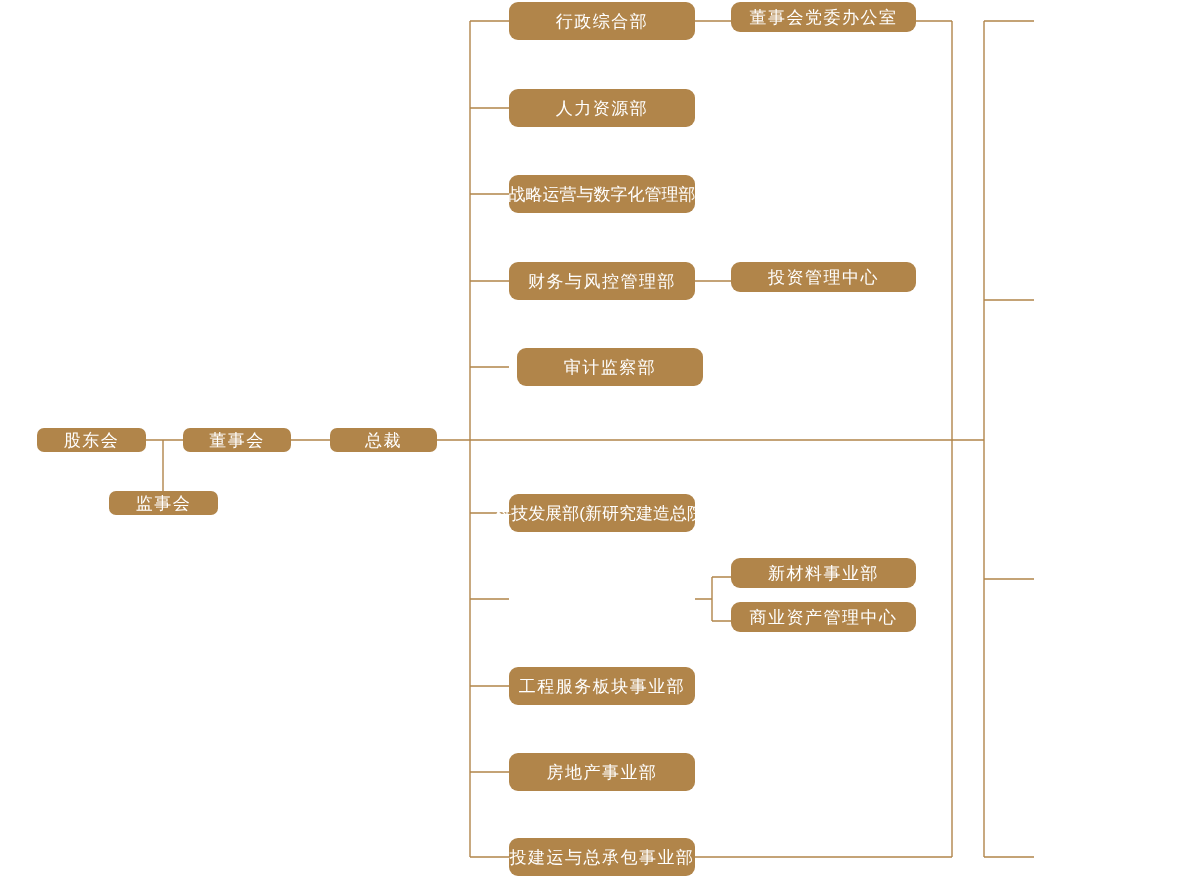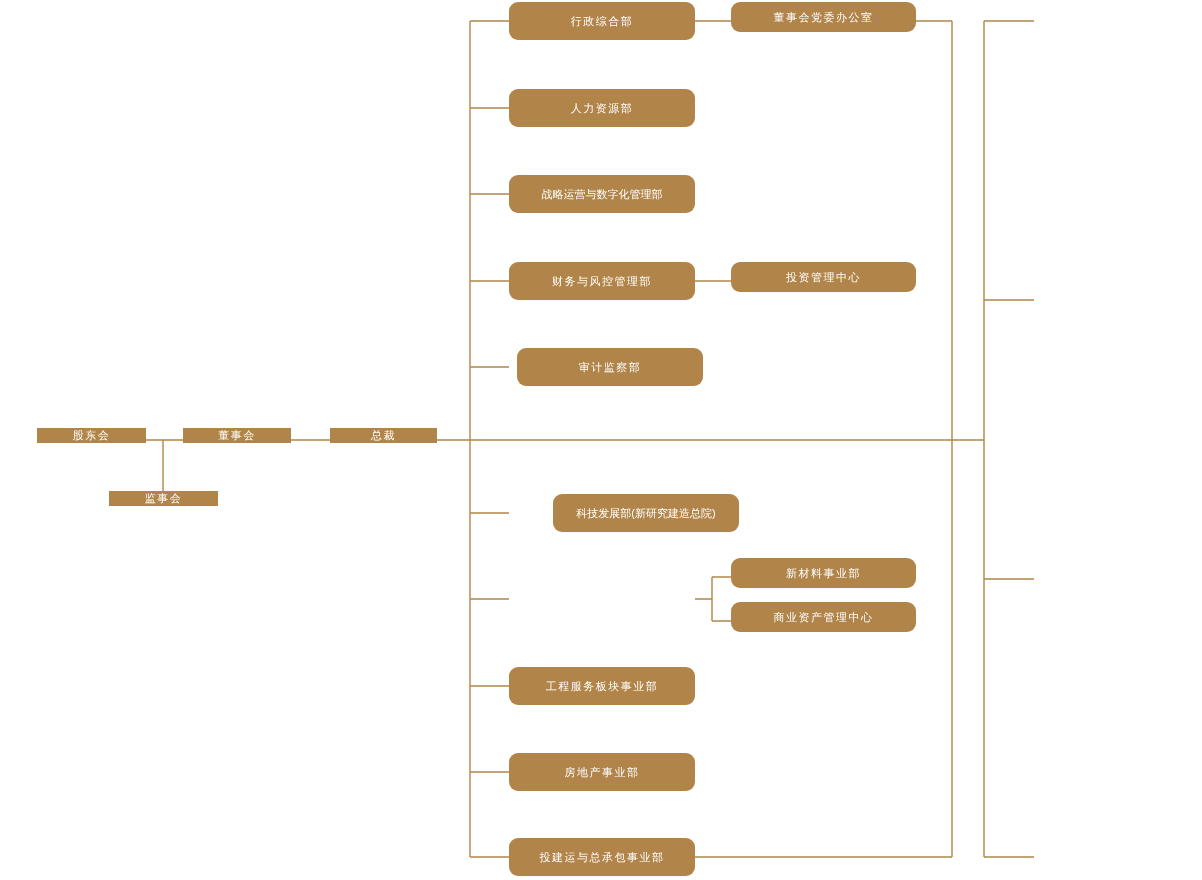--- a/index.html
+++ b/index.html
@@ -16,29 +16,29 @@
     background:var(--bg);
     overflow:hidden;
   }
   #wires{position:absolute;left:0;top:0;width:1202px;height:880px;}
   #wires path{stroke:var(--connector);stroke-width:1.4;fill:none;}
   .node{
     position:absolute;
     background:var(--node-fill);
     color:var(--node-text);
     display:flex;align-items:center;justify-content:center;
-    font-size:11px;letter-spacing:1.5px;
+    font-size:17px;letter-spacing:1.5px;
     white-space:nowrap;
     border-radius:9px;
     box-sizing:border-box;
     z-index:2;
   }
   .dept{width:186px;height:38px;}
   .wing{width:185px;height:30px;}
-  .top{height:15px;border-radius:0;}
+  .top{height:24px;border-radius:7px;}
   .tight{letter-spacing:0;}
 </style>
 </head>
 <body>
 
 <div id="canvas">
 
   <svg id="wires" viewBox="0 0 1202 880" xmlns="http://www.w3.org/2000/svg">
 
     <path d="M146 440 H183"></path>
@@ -64,21 +64,21 @@
   <div class="node top" style="left:37px;top:428px;width:109px;">股东会</div>
   <div class="node top" style="left:183px;top:428px;width:108px;">董事会</div>
   <div class="node top" style="left:330px;top:428px;width:107px;">总裁</div>
   <div class="node top" style="left:109px;top:491px;width:109px;">监事会</div>
 
   <div class="node dept" style="left:509px;top:2px;">行政综合部</div>
   <div class="node dept" style="left:509px;top:89px;">人力资源部</div>
   <div class="node dept tight" style="left:509px;top:175px;">战略运营与数字化管理部</div>
   <div class="node dept" style="left:509px;top:262px;">财务与风控管理部</div>
   <div class="node dept" style="left:509px;top:348px;margin-left:8px;">审计监察部</div>
-  <div class="node dept tight" style="left:509px;top:494px;margin-left:44px;">科技发展部(新研究建造总院)</div>
+  <div class="node dept tight" style="left:509px;top:494px;">科技发展部(新研究建造总院)</div>
   <div class="node dept" style="left:509px;top:753px;">房地产事业部</div>
   <div class="node dept" style="left:509px;top:667px;">工程服务板块事业部</div>
   <div class="node dept" style="left:509px;top:838px;">投建运与总承包事业部</div>
 
   <div class="node wing" style="left:731px;top:2px;">董事会党委办公室</div>
   <div class="node wing" style="left:731px;top:262px;">投资管理中心</div>
   <div class="node wing" style="left:731px;top:558px;">新材料事业部</div>
   <div class="node wing" style="left:731px;top:602px;">商业资产管理中心</div>
 
 </div>

